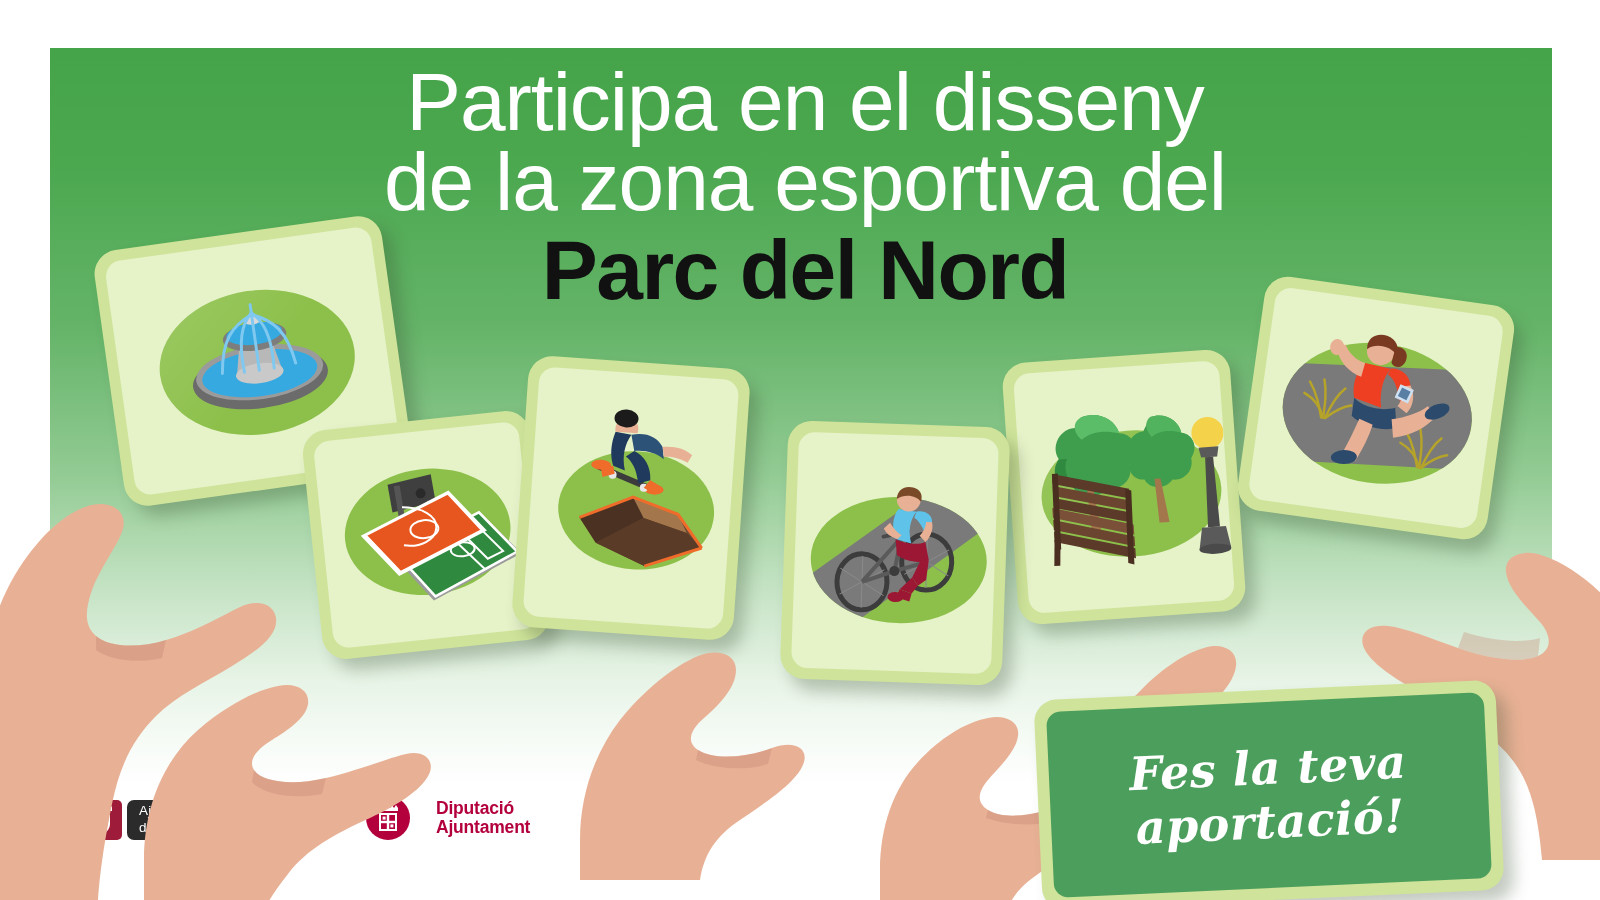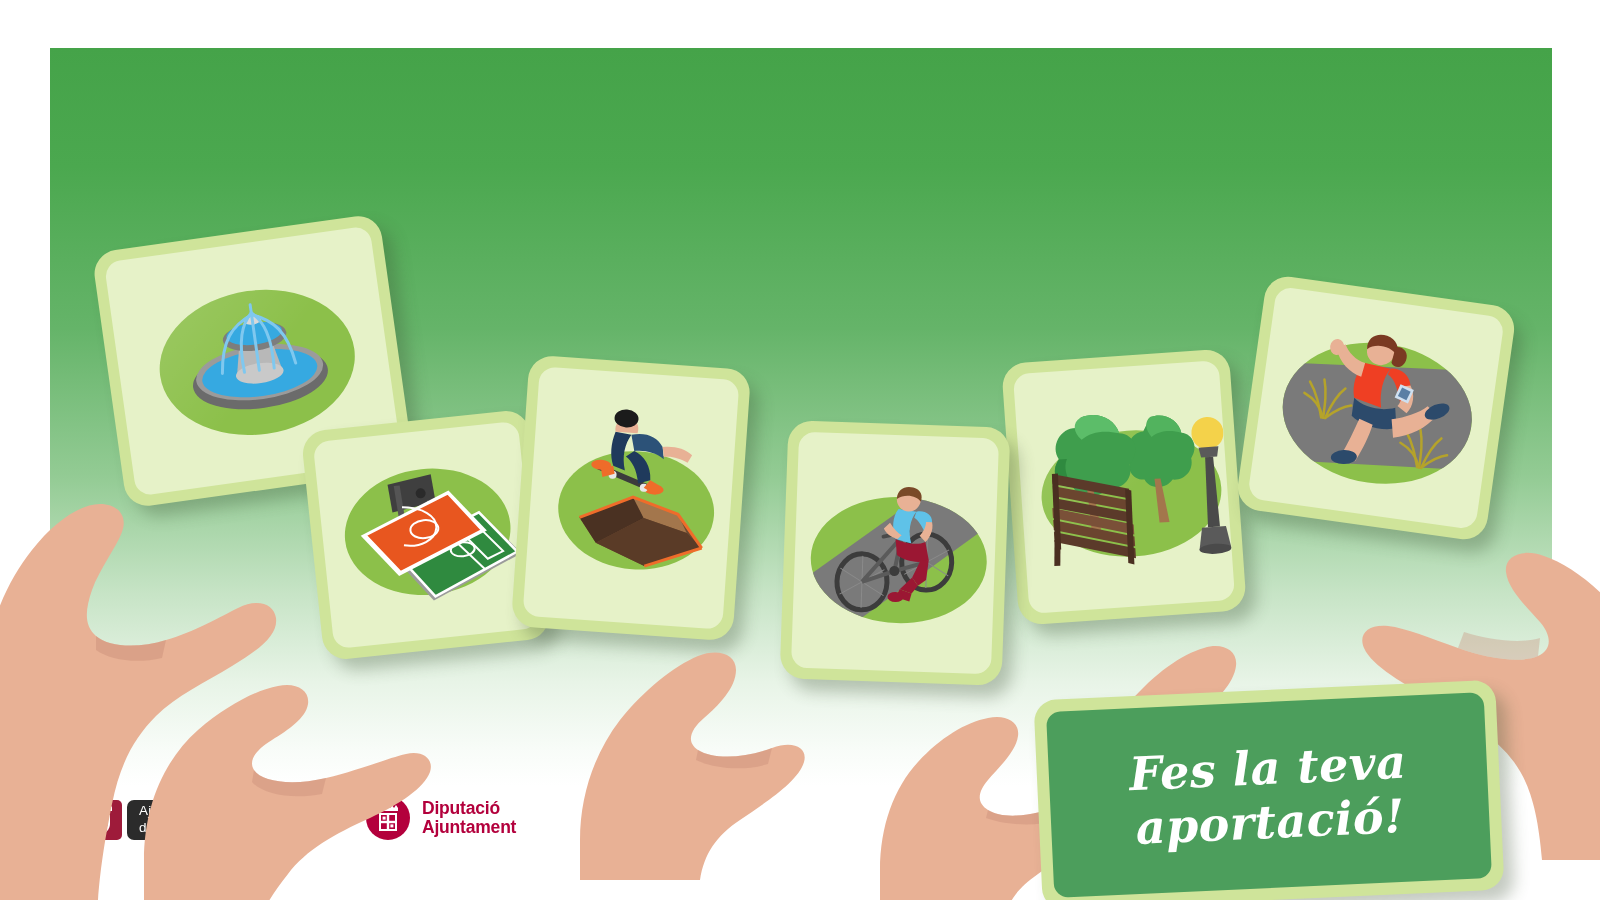--- a/index.html
+++ b/index.html
@@ -72,21 +72,21 @@
     display:flex;flex-direction:column;justify-content:center;padding:0 12px;
   }
   .name-box span{color:#fff;font-size:13.5px;line-height:1.25;letter-spacing:0.3px;font-family:"Liberation Sans",sans-serif;}
 
   .collab-label{
     position:absolute;left:268px;top:22px;color:#1a1a1a;font-size:14px;
     font-family:"Liberation Sans",sans-serif;
   }
   .logo-diba{position:absolute;left:366px;top:10px;display:flex;align-items:center;}
   .diba-circle{width:44px;height:44px;border-radius:50%;background:#b3003c;display:flex;align-items:center;justify-content:center;}
-  .diba-text{margin-left:12px;display:flex;flex-direction:column;line-height:1.08;}
+  .diba-text{margin-left:26px;display:flex;flex-direction:column;line-height:1.08;}
   .diba-text span{color:#b3003c;font-weight:bold;font-size:17.5px;font-family:"Liberation Sans",sans-serif;letter-spacing:-0.2px;}
 </style>
 </head>
 <body>
 
 <div id="poster">
 
   <div class="green-panel"></div>
 
   <div class="hand" style="left:-30px;top:400px;z-index:3;">
@@ -376,20 +376,25 @@
         <path d="M92,90 C106,86 118,80 126,72 L136,80 C128,94 112,104 96,108 Z" fill="#e8b195"></path>
         <ellipse cx="136" cy="76" rx="13" ry="7" fill="#2c4a6b" transform="rotate(-30 136 76)"></ellipse>
 
         <ellipse cx="72" cy="24" rx="14" ry="14" fill="#e8b195"></ellipse>
         <path d="M58,24 C56,12 66,6 76,8 C86,10 90,18 88,26 C82,18 66,16 58,24 Z" fill="#7a3a22"></path>
         <path d="M86,18 C94,16 100,22 98,30 C96,38 88,40 84,34 Z" fill="#7a3a22"></path>
       </svg>
     </div>
   </div>
 
+  <div class="headline" style="z-index:20;">
+    <span class="hl-line">Participa en el disseny</span>
+    <span class="hl-line">de la zona esportiva del</span>
+    <span class="hl-line bold">Parc del Nord</span>
+  </div>
 
   <div class="cta" style="z-index:25;">
     <div class="cta-inner">
       <div class="cta-text">
         <span>Fes la teva</span><br>
         <span>aportació!</span>
       </div>
     </div>
   </div>
 

